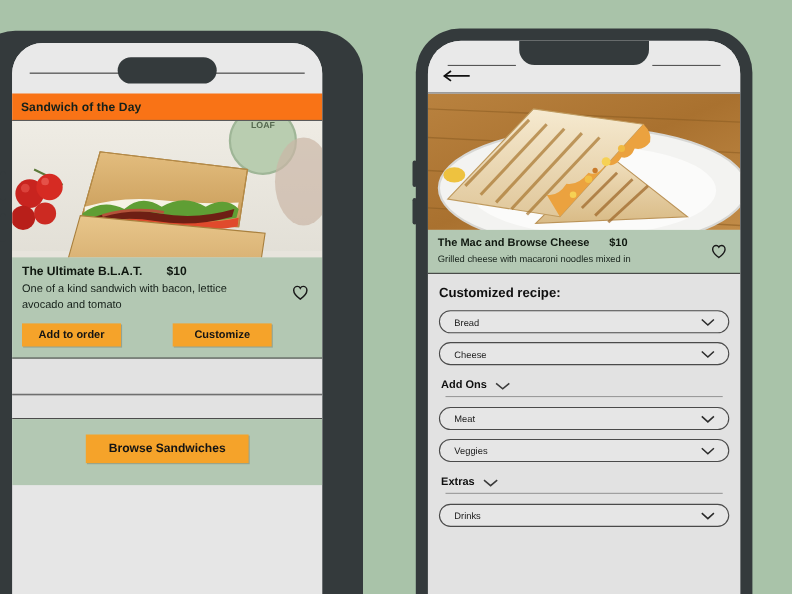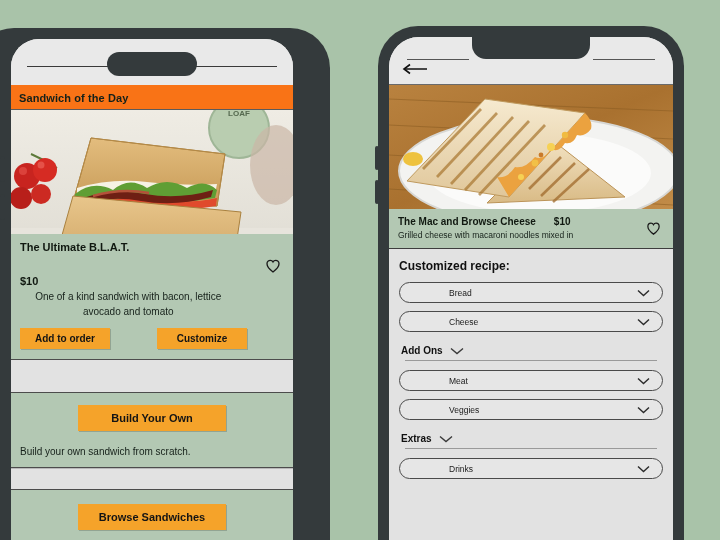--- a/index.html
+++ b/index.html
@@ -53,24 +53,24 @@
 
   .hero-blt {
     height:124px; width:100%;
     position:relative; overflow:hidden;
     background:linear-gradient(#e9e7e0,#dcdad2);
   }
   .card-body {
     background:#b3c8b3; padding:7px 9px 10px 9px; position:relative;
     border-bottom:1px solid #4c4c4c;
   }
-  .card-title-row { display:flex; align-items:baseline; gap:22px;flex-direction:column; }
+  .card-title-row { display:flex; align-items:baseline; gap:22px; }
   .card-title { font-size:11px; font-weight:bold; color:#101810; }
   .card-price { font-size:11px; font-weight:bold; color:#101810; }
-  .card-desc { font-size:10px; color:#16211a; line-height:1.45; margin-top:3px; width:82%;text-align:center; }
+  .card-desc { font-size:10px; color:#16211a; line-height:1.45; margin-top:3px; width:82%; }
   .heart {
     position:absolute; right:12px; top:24px; width:16px; height:16px;
   }
   .btn-row { display:flex; gap:47px; margin-top:9px; }
   .btn {
     background:#f5a32a; color:#141414; font-size:10px; font-weight:bold;
     padding:5px 0; text-align:center; width:90px;
     box-shadow:1px 1px 0 rgba(0,0,0,.18);
   }
   .spacer-band { background:#e2e2e2; height:33px; border-bottom:1px solid #4c4c4c; }
@@ -121,21 +121,21 @@
     display:flex; align-items:center; gap:7px;
     font-size:10px; font-weight:bold; color:#101010;
     margin:13px 0 2px 2px;
   }
   .r-rule { height:1px; background:#9a9a9a; margin:4px 6px 9px 6px; }
   .select {
     border:1px solid #4a4a4a; border-radius:14px; background:#e6e6e6;
     height:21px; display:flex; align-items:center; justify-content:space-between;
     padding:0 12px 0 13px; margin-bottom:8px;
   }
-  .select span.sv { font-size:8.5px; color:#1a1a1a;margin-left:36px; }
+  .select span.sv { font-size:8.5px; color:#1a1a1a; }
   svg { display:block; }
 </style>
 </head>
 <body>
 
 <div class="phone" id="phone-left">
   <div class="phone-frame"></div>
   <div class="side-btn" style="left:26px; top:128px; width:5px; height:26px;"></div>
   <div class="side-btn" style="left:26px; top:166px; width:5px; height:26px;"></div>
 
@@ -211,24 +211,20 @@
         </svg>
       </div>
       <div class="btn-row">
         <div class="btn">Add to order</div>
         <div class="btn">Customize</div>
       </div>
     </div>
 
     <div class="spacer-band"></div>
 
-    <div class="promo">
-      <div class="btn-wide">Build Your Own</div>
-      <div class="promo-text">Build your own sandwich from scratch.</div>
-    </div>
 
     <div class="spacer-band2"></div>
 
     <div class="promo2">
       <div class="btn-wide">Browse Sandwiches</div>
     </div>
   </div>
 </div>
 
 <div class="phone" id="phone-right">

